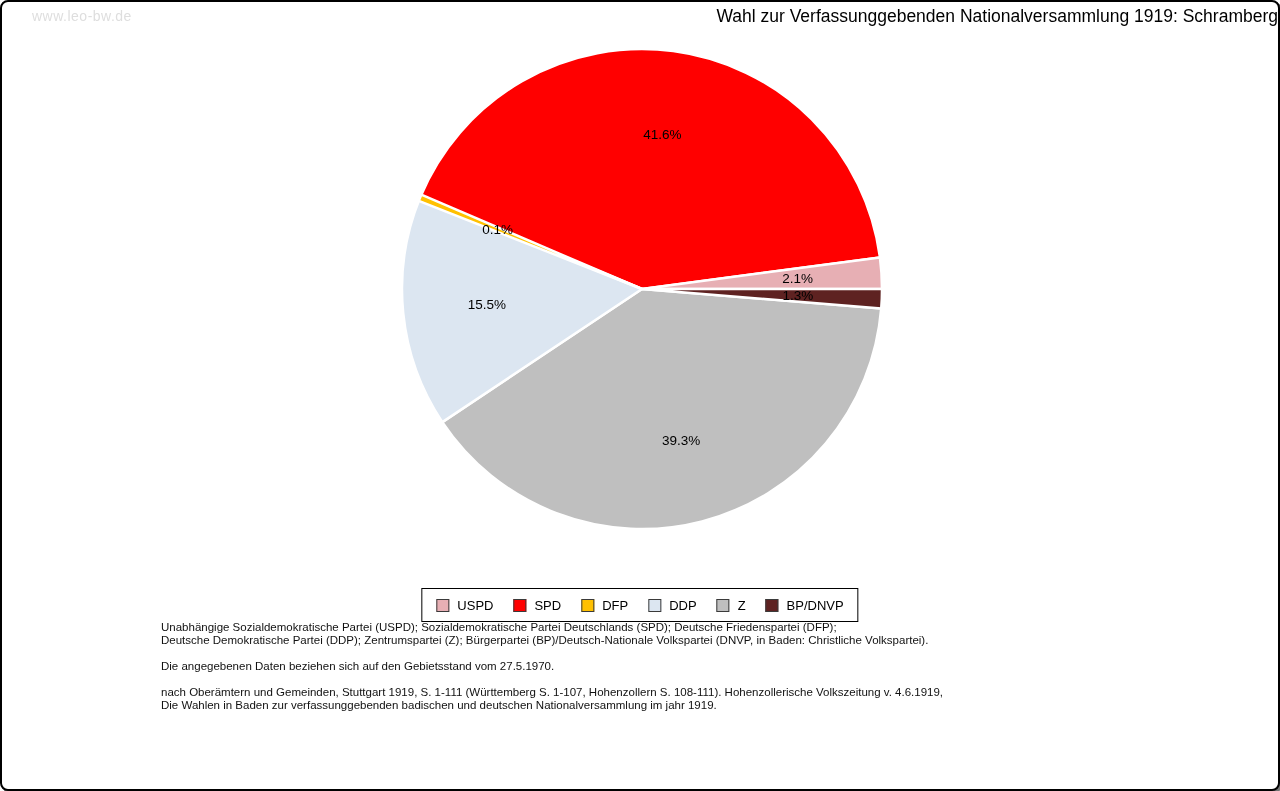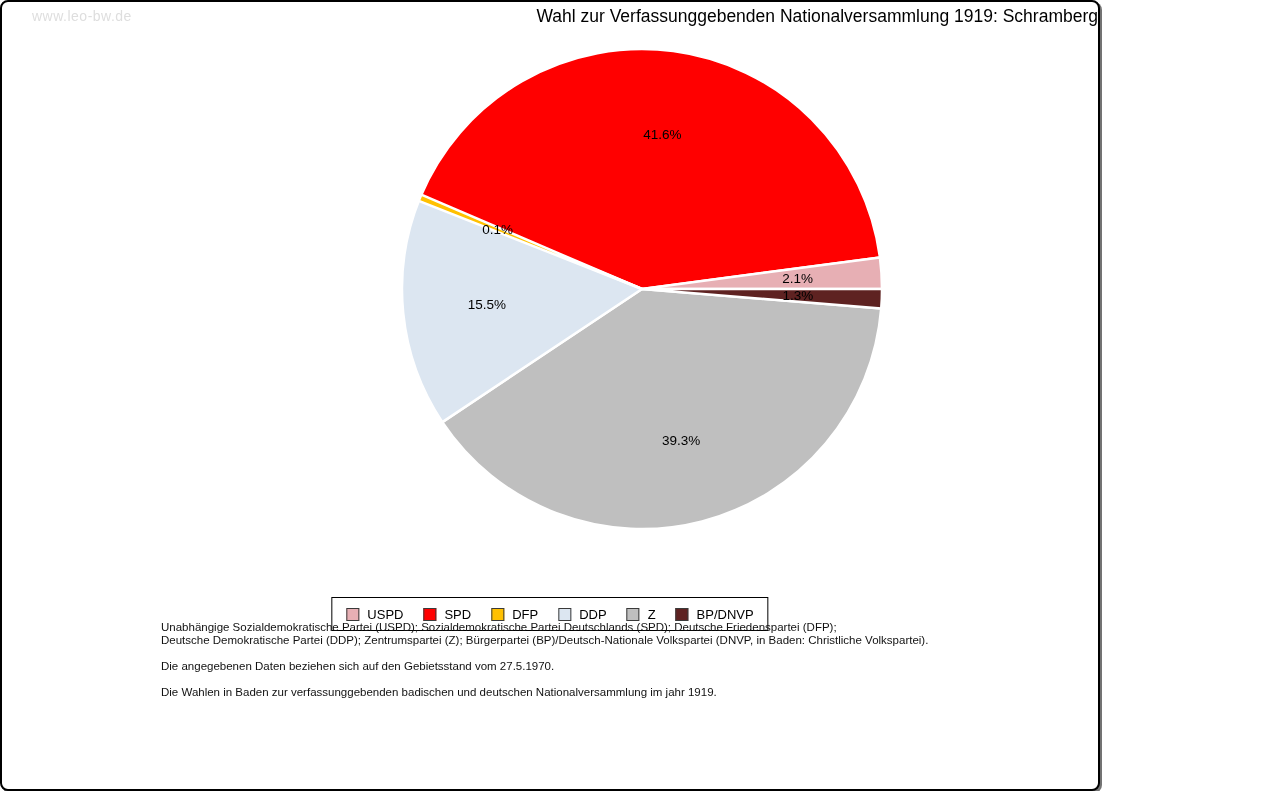--- a/index.html
+++ b/index.html
@@ -3,21 +3,21 @@
 <meta charset="utf-8">
 <style>
   html, body {
     margin: 0;
     padding: 0;
     background: #ffffff;
     font-family: "Liberation Sans", "DejaVu Sans", sans-serif;
   }
   .page {
     position: relative;
-    width: 1100px;
+    width: 1280px;
     height: 791px;
     box-sizing: border-box;
     border: 2px solid #000000;
     border-radius: 8px;
     background: #ffffff;
     overflow: hidden;
     box-shadow: 2px 2px 0 rgba(90,90,90,0.85);
   }
   .watermark {
     position: absolute;
@@ -53,21 +53,20 @@
     transform: translateX(-50%);
     box-sizing: border-box;
     border: 1px solid #000000;
     background: #ffffff;
     height: 23px;
     display: flex;
     align-items: center;
     padding: 16px 14px;
     gap: 20px;
     white-space: nowrap;
-    margin-top: 9px;
   }
   .legend-item {
     display: flex;
     align-items: center;
     font-size: 13px;
     color: #000000;
   }
   .legend-swatch {
     display: inline-block;
     width: 13px;
@@ -135,15 +134,16 @@
         <span class="legend-swatch" style="background: rgb(94, 34, 33);"></span>
         <span>BP/DNVP</span>
       </div>
     </div>
   <div class="notes" id="notes">
       <div class="note-line">Unabhängige Sozialdemokratische Partei (USPD); Sozialdemokratische Partei Deutschlands (SPD); Deutsche Friedenspartei (DFP);</div>
       <div class="note-line">Deutsche Demokratische Partei (DDP); Zentrumspartei (Z); Bürgerpartei (BP)/Deutsch-Nationale Volkspartei (DNVP, in Baden: Christliche Volkspartei).</div>
       <div class="note-line"></div>
       <div class="note-line">Die angegebenen Daten beziehen sich auf den Gebietsstand vom 27.5.1970.</div>
       <div class="note-line"></div>
+      <div class="note-line">nach Oberämtern und Gemeinden, Stuttgart 1919, S. 1-111 (Württemberg S. 1-107, Hohenzollern S. 108-111). Hohenzollerische Volkszeitung v. 4.6.1919,</div>
       <div class="note-line">Die Wahlen in Baden zur verfassunggebenden badischen und deutschen Nationalversammlung im jahr 1919.</div>
     </div>
 </div>
 
 </body></html>

